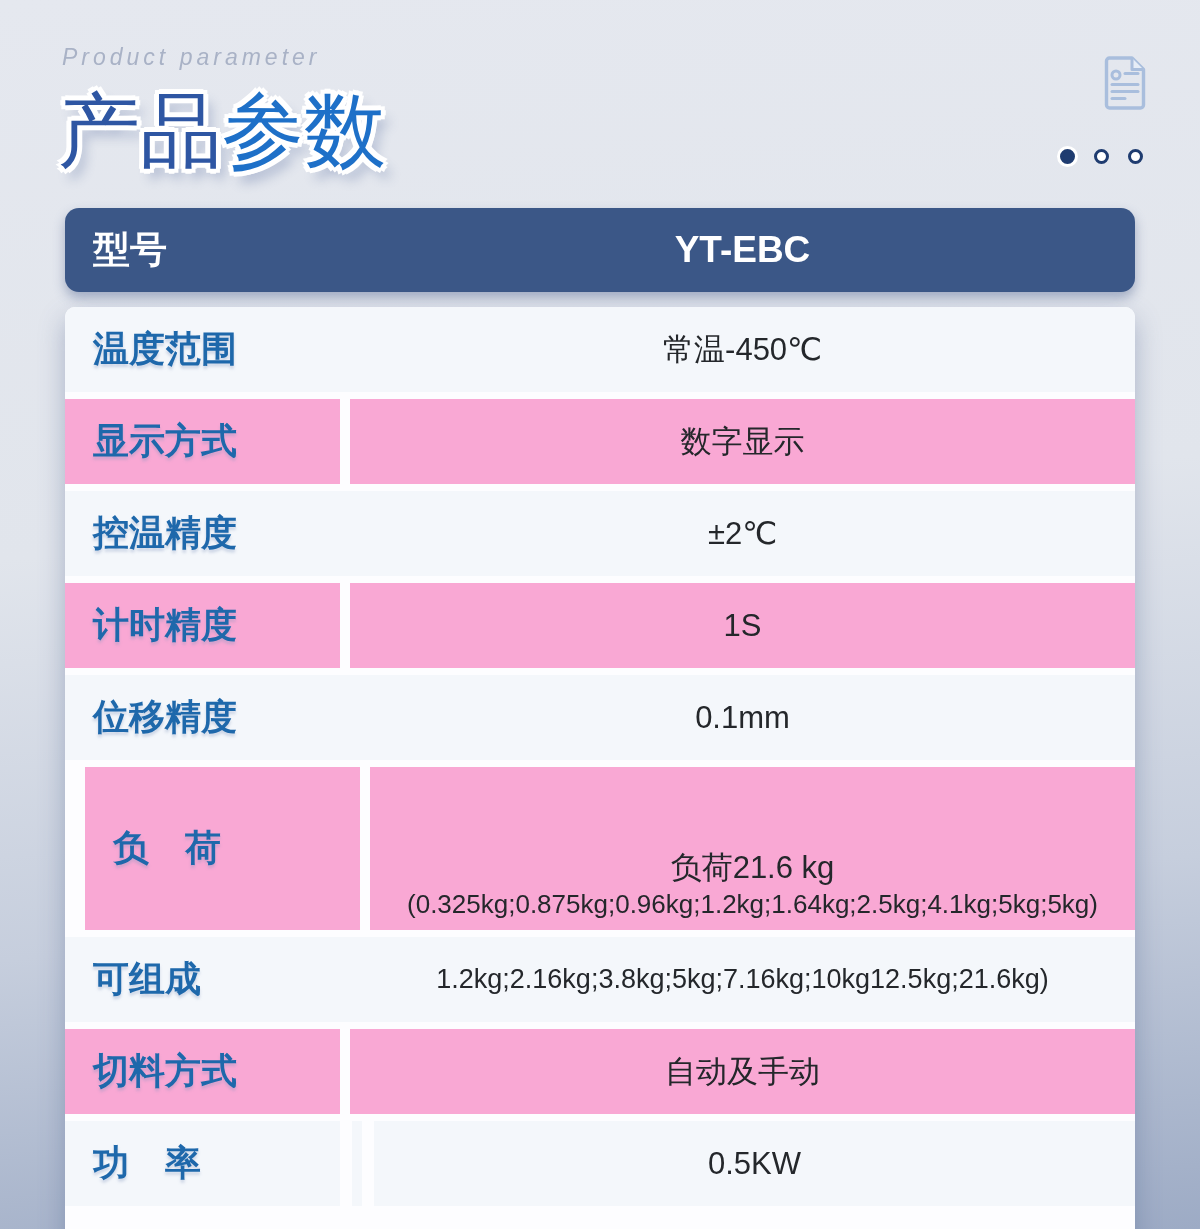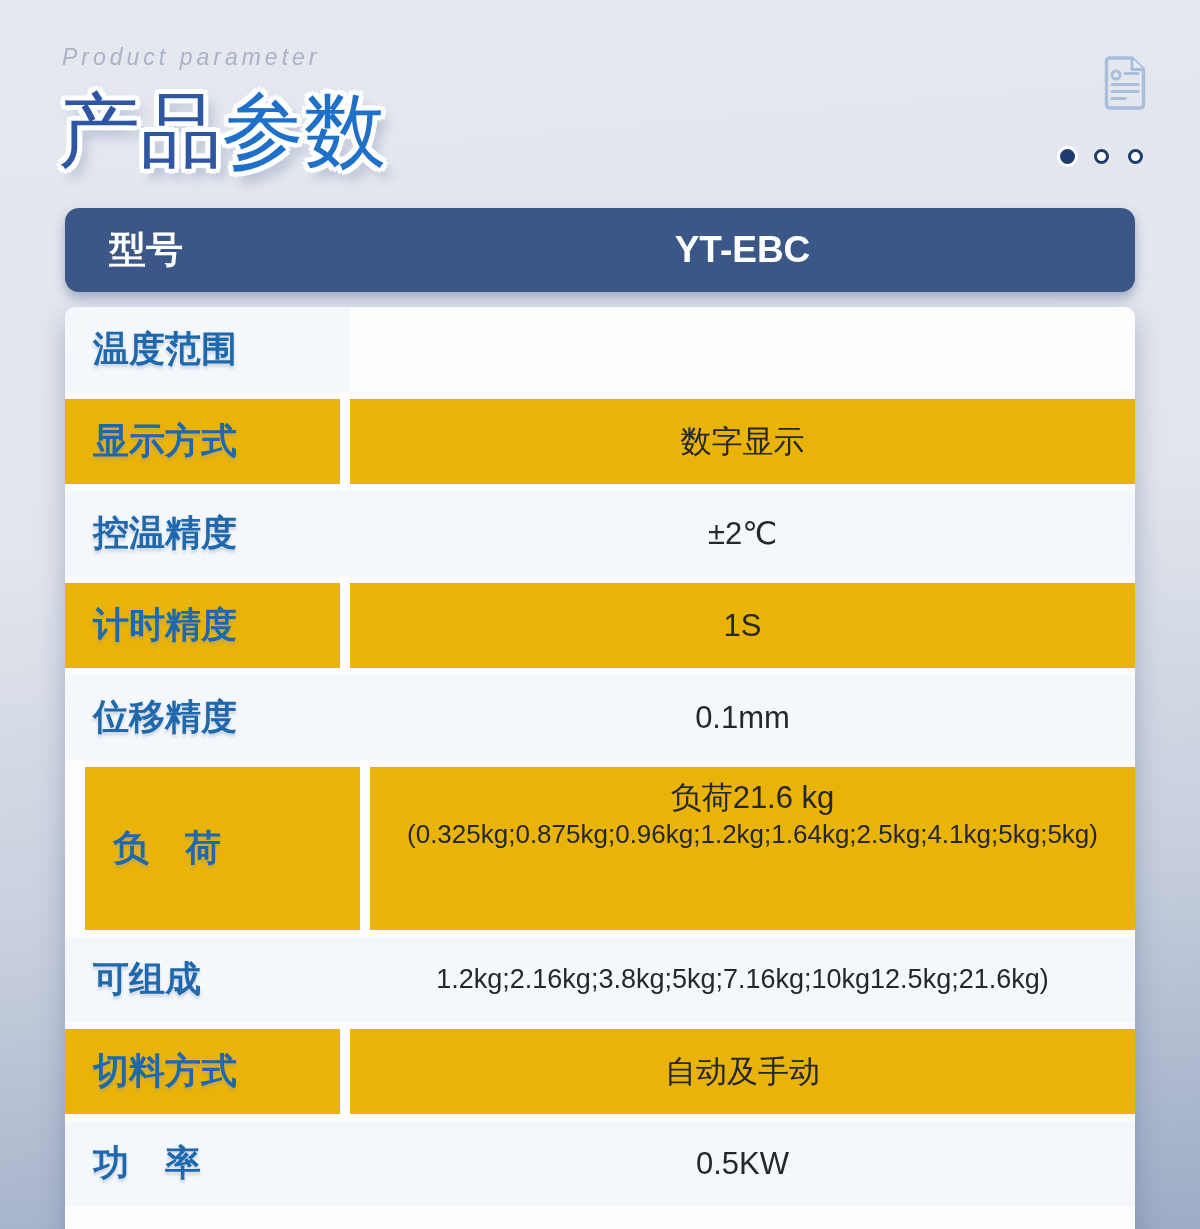--- a/index.html
+++ b/index.html
@@ -45,49 +45,49 @@
   }
   
   .grid3{display:grid;grid-template-columns:275px 10px 1fr;}
   .spec-header{
     position:absolute;left:65px;top:208px;width:1070px;height:84px;
     background:#3b5787;border-radius:14px;
     box-shadow:0 6px 12px rgba(80,100,145,.45);
     color:#fff;
   }
   .spec-header .hlabel{
-    display:flex;align-items:center;padding-left:44px;
+    display:flex;align-items:center;padding-left:28px;
     font-size:37px;font-weight:bold;
   }
   .spec-header .hvalue{
     display:flex;align-items:center;justify-content:center;
     font-size:37px;font-weight:bold;
   }
   .spec-body{
     position:absolute;left:65px;top:307px;width:1070px;height:964px;
     background:#fdfdff;border-radius:10px;overflow:hidden;
     box-shadow:0 12px 26px rgba(75,95,140,.38);
   }
   .row{height:85px;margin-bottom:7px;}
-  .row:last-child{margin-bottom:0;}
+  .row:last-child{margin-bottom:0;gap:12px;}
   .row.tall{height:163px;margin-left:20px;}
   .row .cell{box-sizing:border-box;}
   .row.light .cell,.row.light .gutter{background:#f4f7fb;}
-  .row.dark .cell{background:#eab308;}
+  .row.dark .cell{background:#f9a8d4;}
   .row.dark .gutter{background:transparent;}
   .label-cell{display:flex;align-items:center;padding-left:28px;}
   .label-text{
     color:#1e68ab;font-size:36px;font-weight:bold;white-space:pre;
     text-shadow:0 3px 3px rgba(130,150,190,.35);
   }
   .value-cell{
     display:flex;flex-direction:column;align-items:center;justify-content:center;
     color:#24272b;font-size:31px;
   }
-  .row.tall .value-cell{justify-content:flex-start;padding:10px 4px;}
+  .row.tall .value-cell{justify-content:flex-end;padding:10px 4px;}
   .value-line2{font-size:26px;white-space:nowrap;}
   .value-line2:empty{display:none;}
   .row.small-value .value-line1{font-size:27px;}
 </style>
 </head>
 <body>
 
 <div class="page">
 
   <div class="eyebrow">Product parameter</div>
@@ -117,20 +117,24 @@
     <div class="gutter"></div>
     <div class="hvalue">YT-EBC</div>
   </div>
 
   <div class="spec-body" id="spec-body">
   <div class="row grid3 light">
     <div class="cell label-cell">
       <span class="label-text">温度范围</span>
     </div>
     <div class="gutter"></div>
+    <div class="cell value-cell">
+      <div class="value-line1">常温-450℃</div>
+
+    </div>
   </div>
 
   <div class="row grid3 dark">
     <div class="cell label-cell">
       <span class="label-text">显示方式</span>
     </div>
     <div class="gutter"></div>
     <div class="cell value-cell">
       <div class="value-line1">数字显示</div>
 

